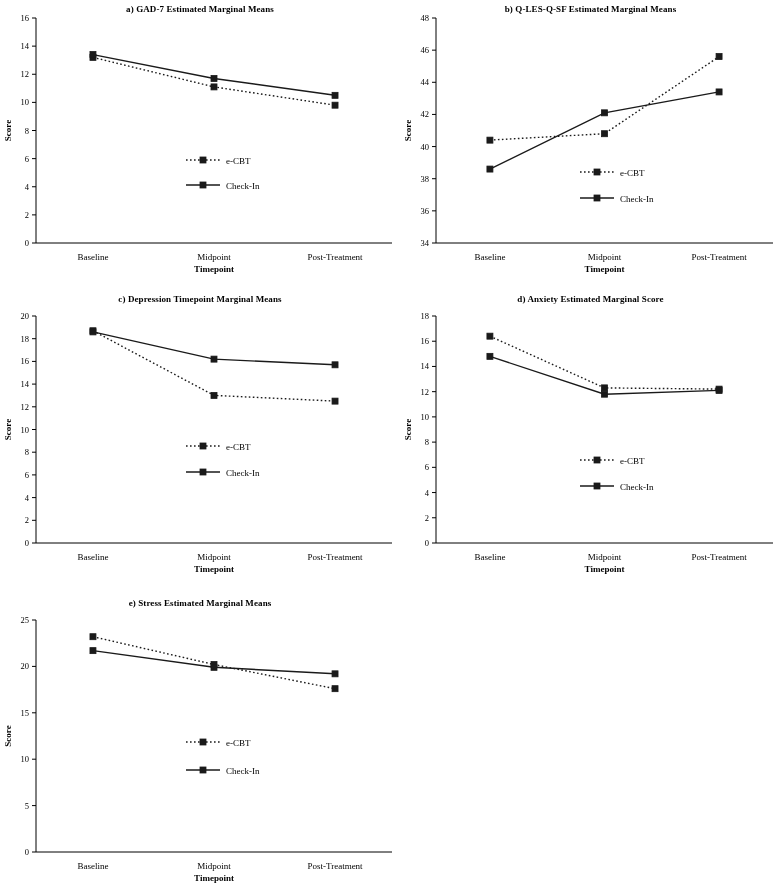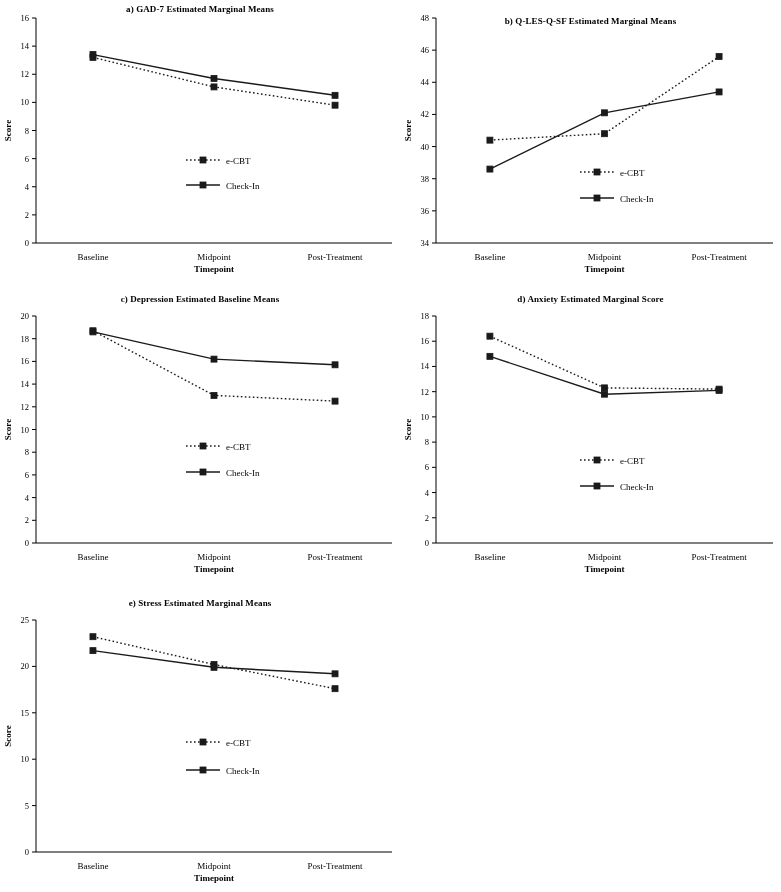--- a/index.html
+++ b/index.html
@@ -99,21 +99,21 @@
       <line x1="186" y1="160" x2="220" y2="160" stroke="#1a1a1a" stroke-width="1.4" stroke-dasharray="1.6,2.4"></line>
       <rect x="200" y="157" width="6" height="6" fill="#1a1a1a" stroke="#1a1a1a" stroke-width="0.8"></rect>
       <text x="226" y="163.5" class="legend-text">e-CBT</text>
       <line x1="186" y1="185" x2="220" y2="185" stroke="#1a1a1a" stroke-width="1.4"></line>
       <rect x="200" y="182" width="6" height="6" fill="#1a1a1a" stroke="#1a1a1a" stroke-width="0.8"></rect>
       <text x="226" y="188.5" class="legend-text">Check-In</text>
     </svg>
 </div>
 
 <div class="panel" id="panel-b" style="left:400px; top:0px; width:381px; height:285px;">
-  <div class="panel-title" style="top:4px;margin-top:12px;">b) Q-LES-Q-SF Estimated Marginal Means</div>
+  <div class="panel-title" style="top:4px;">b) Q-LES-Q-SF Estimated Marginal Means</div>
   <svg class="plot-svg" id="svg-b" width="381" height="285">
       <line x1="36" y1="18" x2="36" y2="243" stroke="#000" stroke-width="1"></line>
       <line x1="36" y1="243" x2="373" y2="243" stroke="#000" stroke-width="1"></line>
       <line x1="32" y1="243" x2="36" y2="243" stroke="#000" stroke-width="1"></line>
       <text x="29" y="246" text-anchor="end" class="tick-text">34</text>
       <line x1="32" y1="210.85714285714286" x2="36" y2="210.85714285714286" stroke="#000" stroke-width="1"></line>
       <text x="29" y="213.85714285714286" text-anchor="end" class="tick-text">36</text>
       <line x1="32" y1="178.71428571428572" x2="36" y2="178.71428571428572" stroke="#000" stroke-width="1"></line>
       <text x="29" y="181.71428571428572" text-anchor="end" class="tick-text">38</text>
       <line x1="32" y1="146.57142857142858" x2="36" y2="146.57142857142858" stroke="#000" stroke-width="1"></line>
@@ -142,21 +142,21 @@
       <line x1="180" y1="172" x2="214" y2="172" stroke="#1a1a1a" stroke-width="1.4" stroke-dasharray="1.6,2.4"></line>
       <rect x="194" y="169" width="6" height="6" fill="#1a1a1a" stroke="#1a1a1a" stroke-width="0.8"></rect>
       <text x="220" y="175.5" class="legend-text">e-CBT</text>
       <line x1="180" y1="198" x2="214" y2="198" stroke="#1a1a1a" stroke-width="1.4"></line>
       <rect x="194" y="195" width="6" height="6" fill="#1a1a1a" stroke="#1a1a1a" stroke-width="0.8"></rect>
       <text x="220" y="201.5" class="legend-text">Check-In</text>
     </svg>
 </div>
 
 <div class="panel" id="panel-c" style="left:0px; top:288px; width:400px; height:300px;">
-  <div class="panel-title" style="top:6px;">c) Depression Estimated Baseline Means</div>
+  <div class="panel-title" style="top:6px;">c) Depression Timepoint Marginal Means</div>
   <svg class="plot-svg" id="svg-c" width="400" height="300">
       <line x1="36" y1="28" x2="36" y2="255" stroke="#000" stroke-width="1"></line>
       <line x1="36" y1="255" x2="392" y2="255" stroke="#000" stroke-width="1"></line>
       <line x1="32" y1="255" x2="36" y2="255" stroke="#000" stroke-width="1"></line>
       <text x="29" y="258" text-anchor="end" class="tick-text">0</text>
       <line x1="32" y1="232.3" x2="36" y2="232.3" stroke="#000" stroke-width="1"></line>
       <text x="29" y="235.3" text-anchor="end" class="tick-text">2</text>
       <line x1="32" y1="209.6" x2="36" y2="209.6" stroke="#000" stroke-width="1"></line>
       <text x="29" y="212.6" text-anchor="end" class="tick-text">4</text>
       <line x1="32" y1="186.9" x2="36" y2="186.9" stroke="#000" stroke-width="1"></line>

